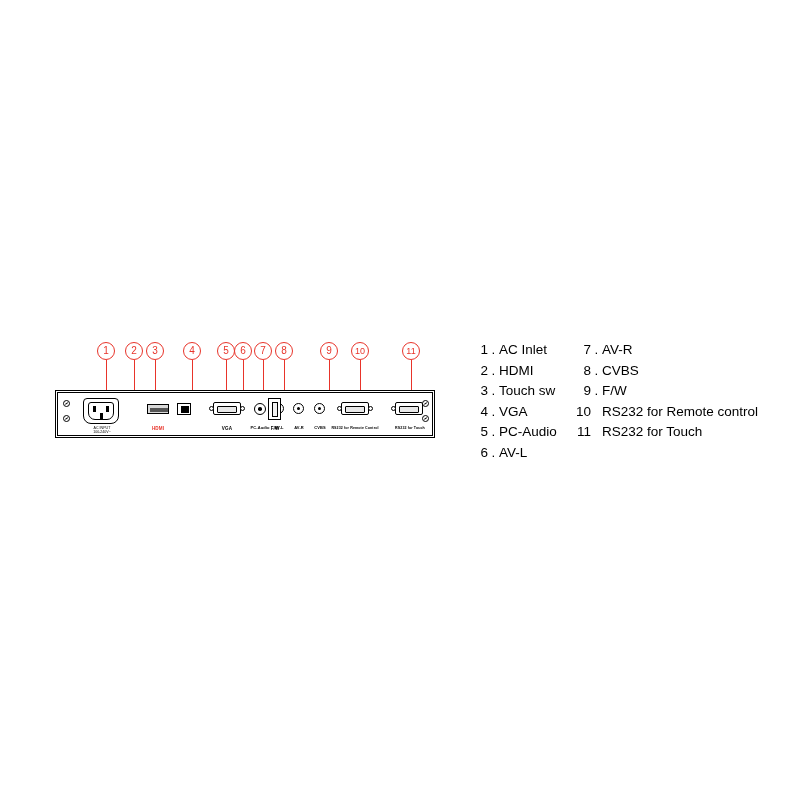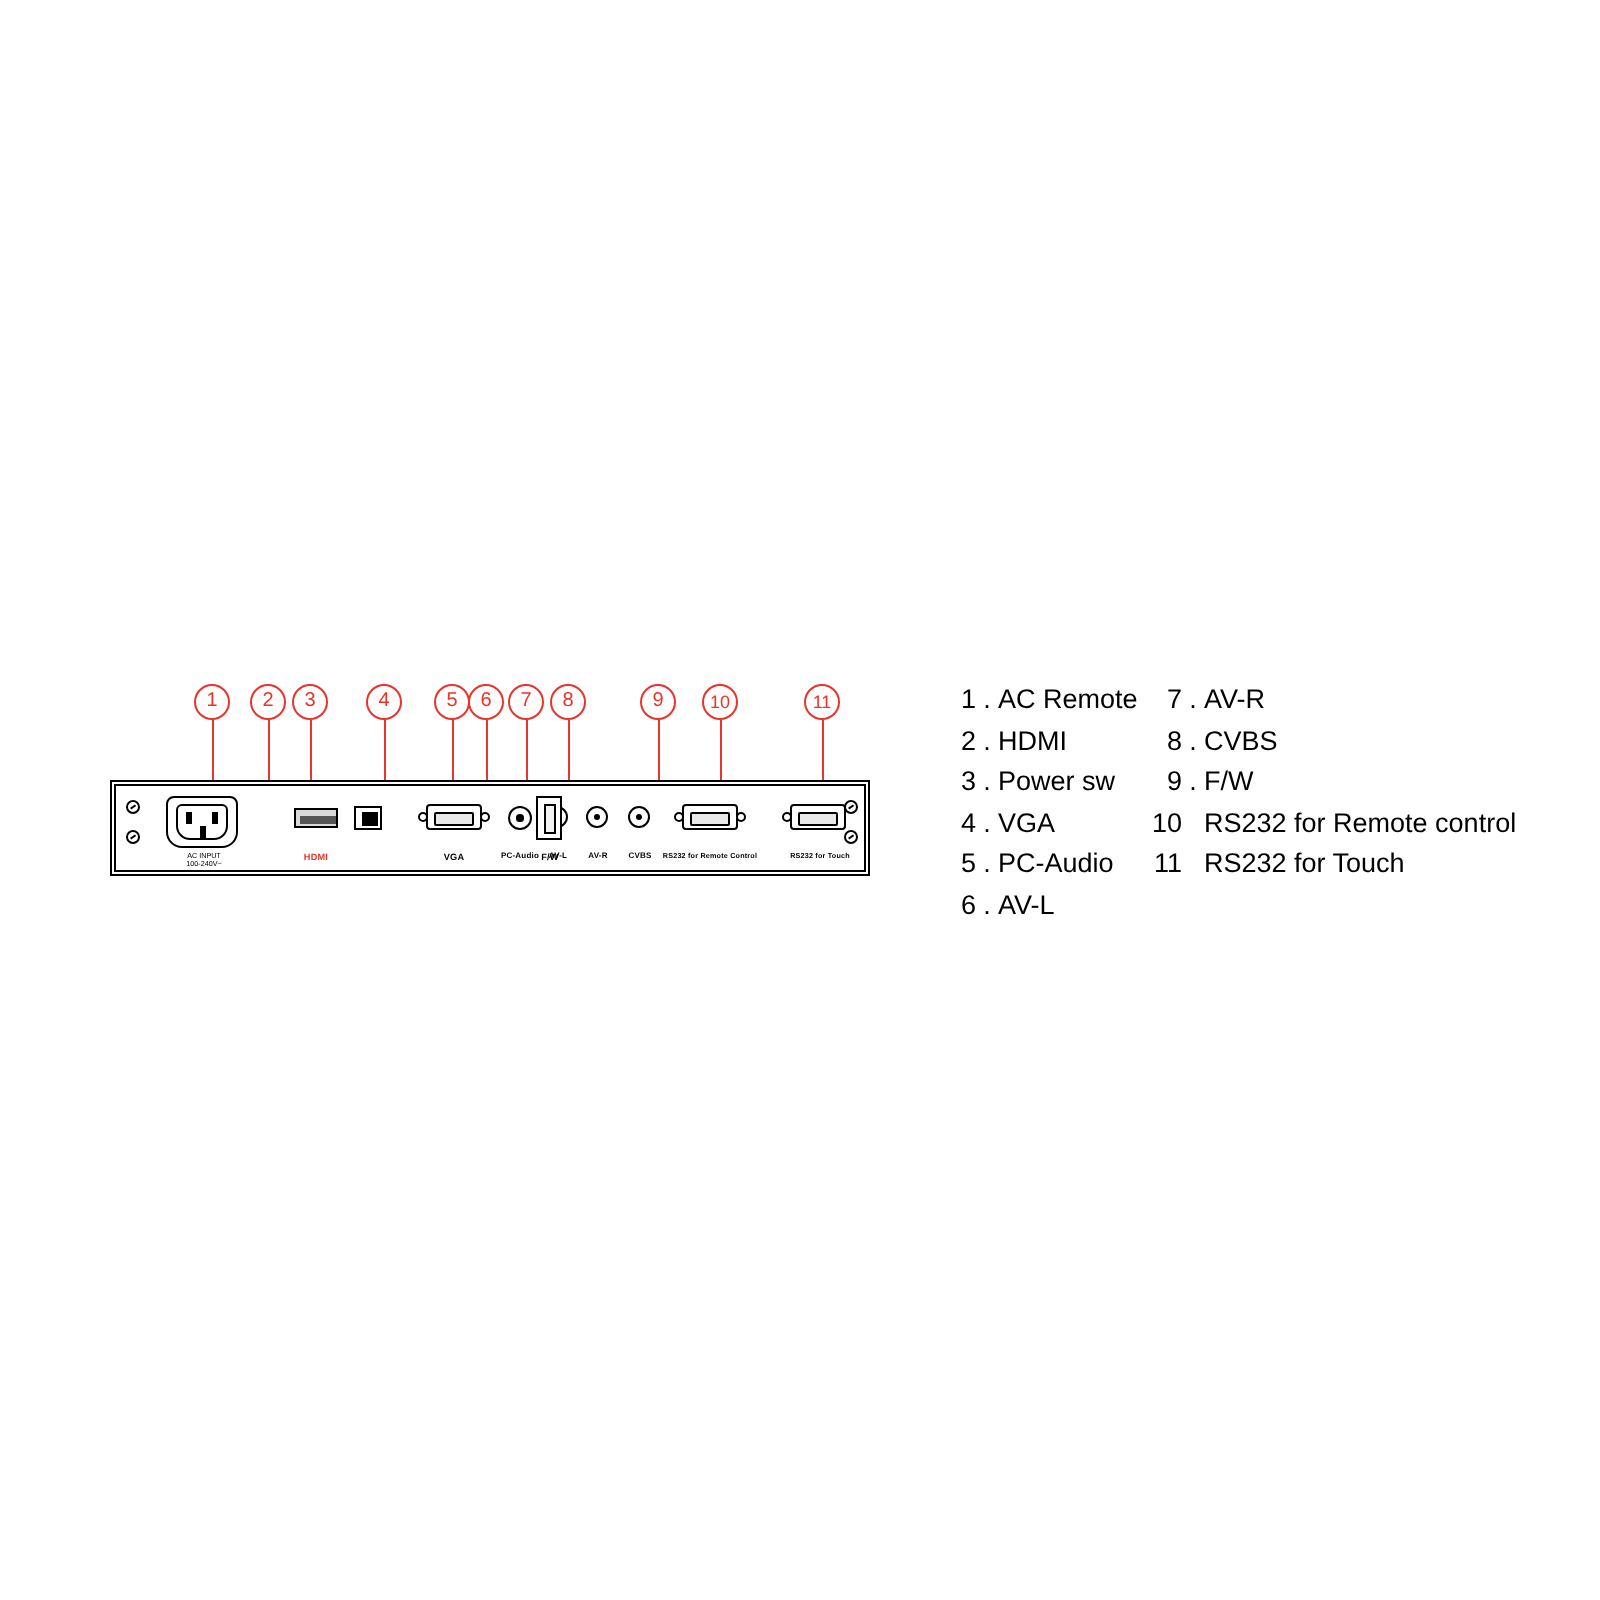--- a/index.html
+++ b/index.html
@@ -398,31 +398,31 @@
 
     <div class="conn-label" style="left:328px; top:36px; width:54px; font-size:3.6px;">RS232 for Touch</div>
   </div>
 
   <div class="legend">
 
     <div class="legend-col left">
       <div class="legend-row">
         <span class="legend-num">1</span>
         <span class="legend-dot">.</span>
-        <span class="legend-text">AC Remote</span>
+        <span class="legend-text">AC Inlet</span>
       </div>
       <div class="legend-row">
         <span class="legend-num">2</span>
         <span class="legend-dot">.</span>
         <span class="legend-text">HDMI</span>
       </div>
       <div class="legend-row">
         <span class="legend-num">3</span>
         <span class="legend-dot">.</span>
-        <span class="legend-text">Power sw</span>
+        <span class="legend-text">Touch sw</span>
       </div>
       <div class="legend-row">
         <span class="legend-num">4</span>
         <span class="legend-dot">.</span>
         <span class="legend-text">VGA</span>
       </div>
       <div class="legend-row">
         <span class="legend-num">5</span>
         <span class="legend-dot">.</span>
         <span class="legend-text">PC-Audio</span>

